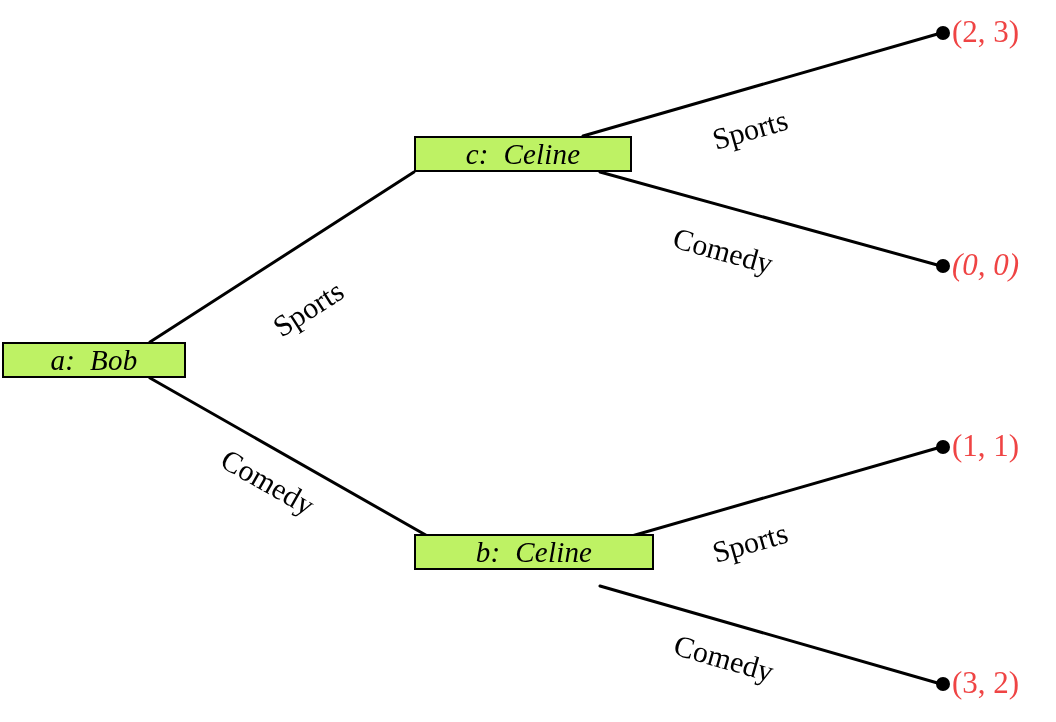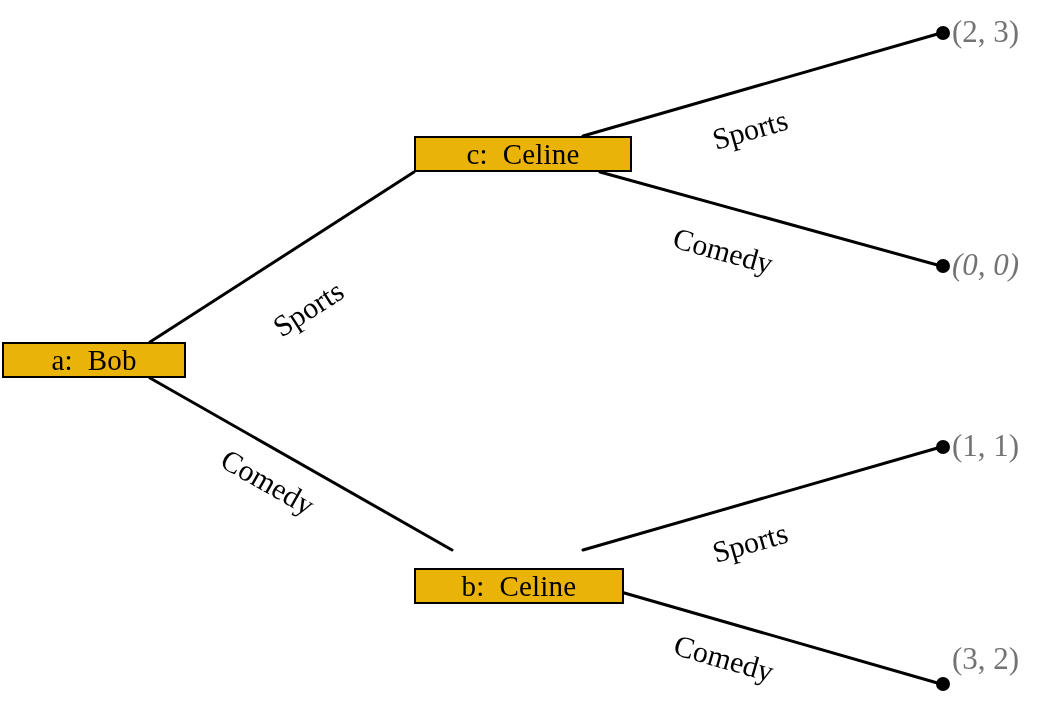--- a/index.html
+++ b/index.html
@@ -18,37 +18,38 @@
   #edges {
     position: absolute;
     left: 0;
     top: 0;
     width: 1056px;
     height: 722px;
   }
   .node-box {
     position: absolute;
     box-sizing: border-box;
-    background: #eab308;
+    background: #bef264;
     border: 2px solid #000000;
     display: flex;
     align-items: center;
     justify-content: center;
     white-space: pre;
     font-size: 29px;
     line-height: 1;
     color: #000000;
     letter-spacing: 0.2px;
+    font-style: italic;
   }
   .payoff {
     position: absolute;
     white-space: pre;
     font-size: 31px;
     line-height: 1;
-    color: #737373;
+    color: #ef4444;
     text-align: center;
   }
   .edge-label {
     position: absolute;
     white-space: pre;
     font-size: 30px;
     line-height: 1;
     color: #000000;
     transform-origin: 0 0;
   }
@@ -71,30 +72,30 @@
         <circle cx="943" cy="33" r="7"></circle>
         <circle cx="943" cy="266" r="7"></circle>
         <circle cx="943" cy="447" r="7"></circle>
         <circle cx="943" cy="684" r="7"></circle>
       </g>
   </svg>
 
   <div id="node-layer">
       <div class="node-box" style="left: 2px; top: 342px; width: 184px; height: 36px;">a:  Bob</div>
       <div class="node-box" style="left: 414px; top: 136px; width: 218px; height: 36px;">c:  Celine</div>
-      <div class="node-box" style="left: 414px; top: 568px; width: 210px; height: 36px;">b:  Celine</div>
+      <div class="node-box" style="left: 414px; top: 534px; width: 240px; height: 36px;">b:  Celine</div>
     </div>
   <div id="edge-label-layer">
       <div class="edge-label" style="left: 268px; top: 317px; transform: rotate(-32.8deg);">Sports</div>
       <div class="edge-label" style="left: 231px; top: 444px; transform: rotate(29.7deg);">Comedy</div>
       <div class="edge-label" style="left: 709px; top: 126px; transform: rotate(-16deg);">Sports</div>
       <div class="edge-label" style="left: 678px; top: 223px; transform: rotate(15.4deg);">Comedy</div>
       <div class="edge-label" style="left: 709px; top: 539px; transform: rotate(-16deg);">Sports</div>
       <div class="edge-label" style="left: 679px; top: 630px; transform: rotate(16deg);">Comedy</div>
     </div>
   <div id="payoff-layer">
       <div class="payoff" style="left: 952px; top: 16px;">(2, 3)</div>
       <div class="payoff" style="left: 952px; top: 249px; font-style: italic;">(0, 0)</div>
       <div class="payoff" style="left: 952px; top: 430px;">(1, 1)</div>
-      <div class="payoff" style="left: 952px; top: 643px;">(3, 2)</div>
+      <div class="payoff" style="left: 952px; top: 667px;">(3, 2)</div>
     </div>
 
 </div>
 
 </body></html>

